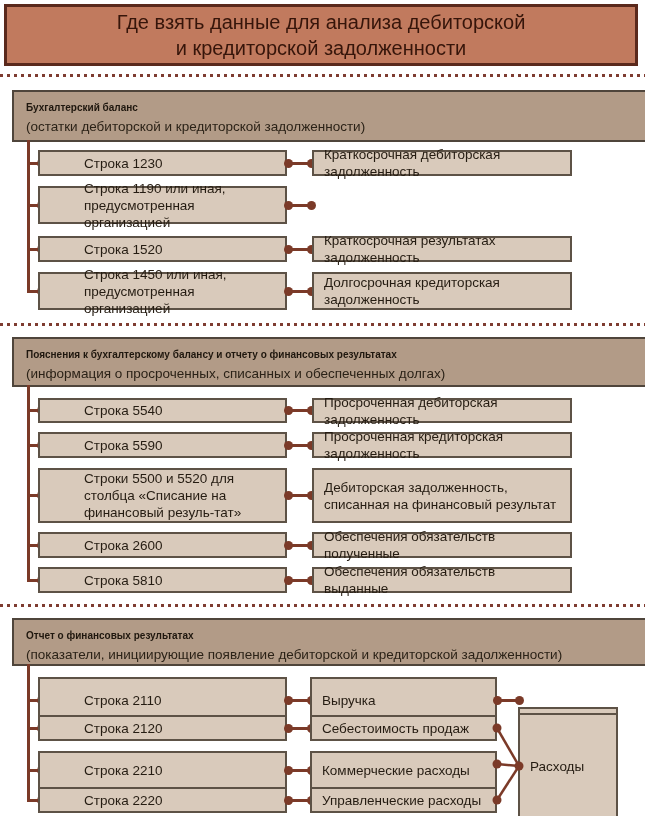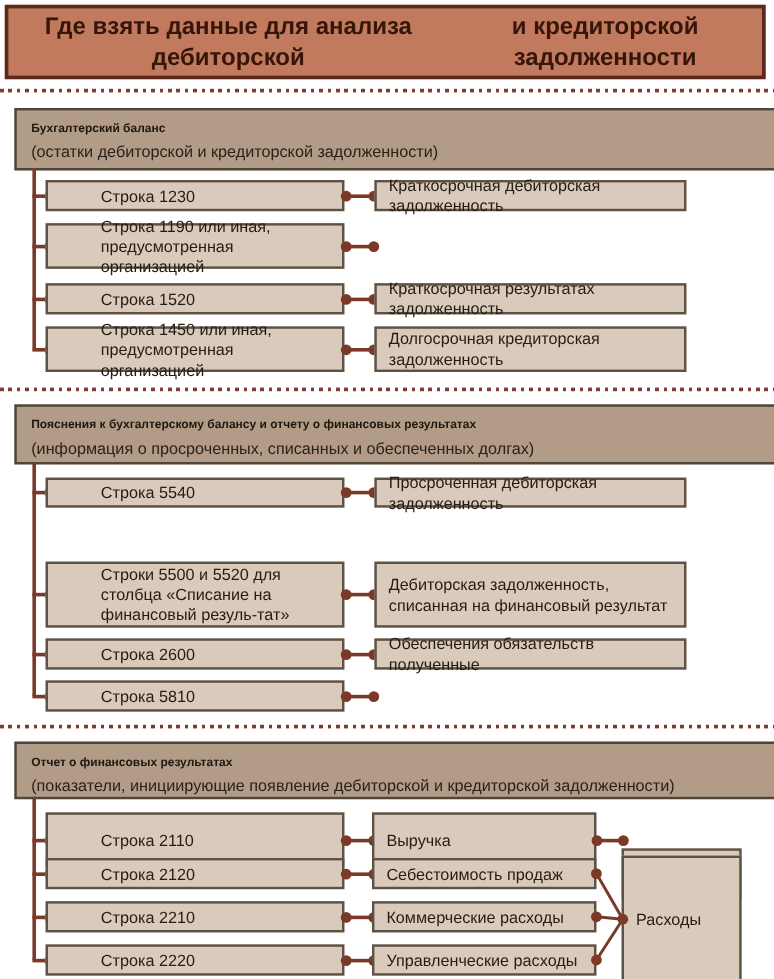--- a/index.html
+++ b/index.html
@@ -4,22 +4,22 @@
 <style>
   html,body{margin:0;padding:0;background:#ffffff;}
   #canvas{
     position:relative;width:645px;height:816px;overflow:hidden;background:#ffffff;
     font-family:"Liberation Sans","DejaVu Sans",sans-serif;color:#251c12;
   }
   
   .title-box{
     position:absolute;left:4px;top:4px;width:628px;height:56px;
     background:#c17a5e;border:3px solid #5a291c;
-    display:flex;justify-content:center;align-items:center;
-    text-align:center;font-weight:bold;font-size:20px;line-height:26px;color:#36150a;
+    display:flex;flex-direction:column;justify-content:center;align-items:center;
+    text-align:center;font-weight:normal;font-size:20px;line-height:26px;color:#36150a;
   }
   
   .dotsep{
     position:absolute;left:0;width:645px;height:3px;
     background-image:repeating-linear-gradient(90deg,#7e3c31 0 3px,transparent 3px 7px);
   }
   
   .hdr{
     position:absolute;left:12px;width:611px;
     background:#b29b87;border:2px solid #4f453b;
@@ -141,20 +141,33 @@
         <span>Строка 5540</span>
       </div>
     <i class="dot d2"></i>
       <i class="hline"></i>
       <i class="dot d3"></i>
     <div class="box rbox">
         <span>Просроченная дебиторская задолженность</span>
       </div>
   </div>
 
+  <div class="row" style="top:432px;height:26px">
+    <i class="stub"></i>
+      <i class="dot d1"></i>
+    <div class="box lbox">
+        <span>Строка 5590</span>
+      </div>
+    <i class="dot d2"></i>
+      <i class="hline"></i>
+      <i class="dot d3"></i>
+    <div class="box rbox">
+        <span>Просроченная кредиторская задолженность</span>
+      </div>
+  </div>
 
   <div class="row" style="top:468px;height:55px">
     <i class="stub"></i>
       <i class="dot d1"></i>
     <div class="box lbox">
         <span>Строки 5500 и 5520 для столбца «Списание на финансовый резуль-тат»</span>
       </div>
     <i class="dot d2"></i>
       <i class="hline"></i>
       <i class="dot d3"></i>
@@ -179,20 +192,23 @@
 
   <div class="row" style="top:567px;height:26px">
     <i class="stub"></i>
       <i class="dot d1"></i>
     <div class="box lbox">
         <span>Строка 5810</span>
       </div>
     <i class="dot d2"></i>
       <i class="hline"></i>
       <i class="dot d3"></i>
+    <div class="box rbox">
+        <span>Обеспечения обязательств выданные</span>
+      </div>
   </div>
 
   <div class="dotsep" style="top:604px"></div>
 
   <div class="hdr" style="top:618px;height:38px">
     <div class="hdr-t">Отчет о финансовых результатах</div>
     <div class="hdr-s">(показатели, инициирующие появление дебиторской и кредиторской задолженности)</div>
   </div>
   <div class="trunk" style="top:664px;height:136px"></div>
 
@@ -223,21 +239,21 @@
         <span>Строка 2120</span>
       </div>
     <i class="dot d2"></i>
       <i class="hline"></i>
       <i class="dot d3"></i>
     <div class="box mbox">
         <span>Себестоимость продаж</span>
       </div>
   </div>
 
-  <div class="row" style="top:751px;height:26px">
+  <div class="row" style="top:751px;height:38px">
     <i class="stub"></i>
       <i class="dot d1"></i>
     <div class="box lbox">
         <span>Строка 2210</span>
       </div>
     <i class="dot d2"></i>
       <i class="hline"></i>
       <i class="dot d3"></i>
     <div class="box mbox">
         <span>Коммерческие расходы</span>

